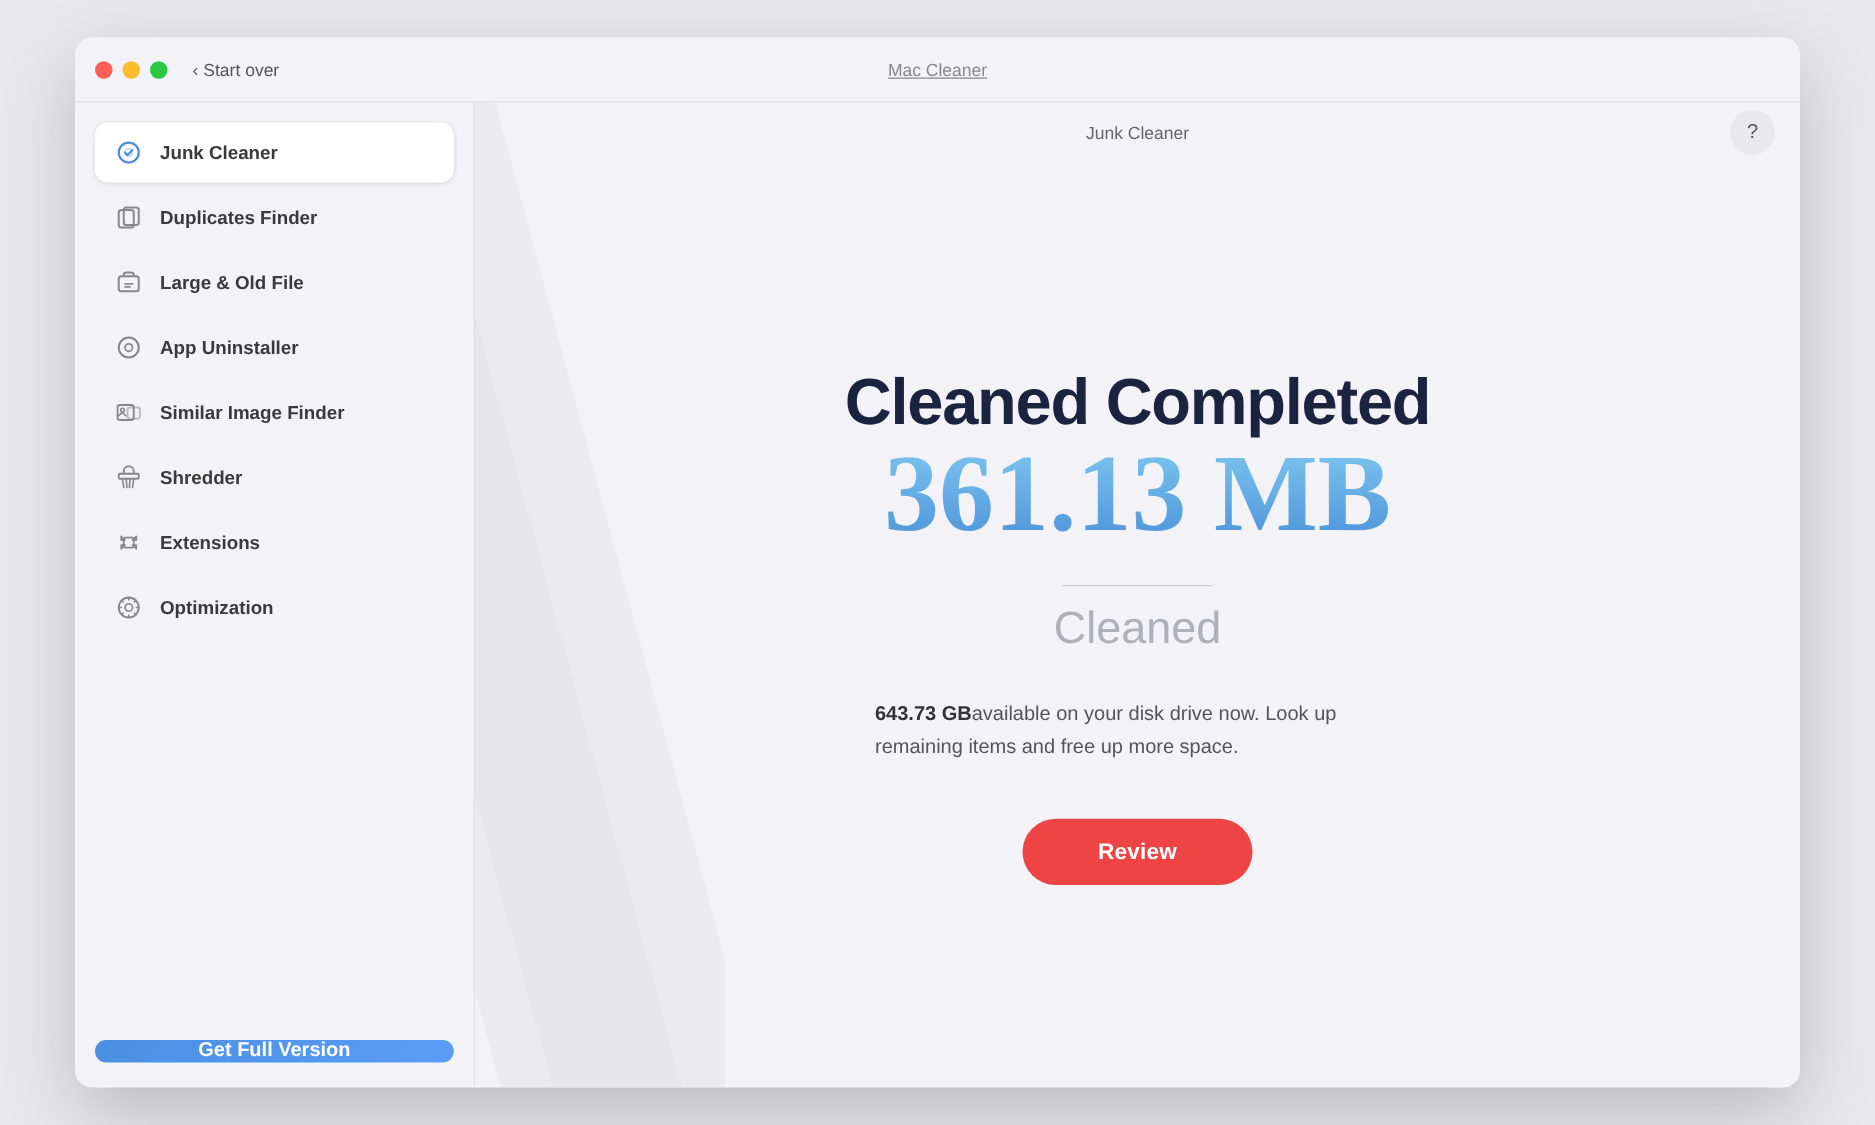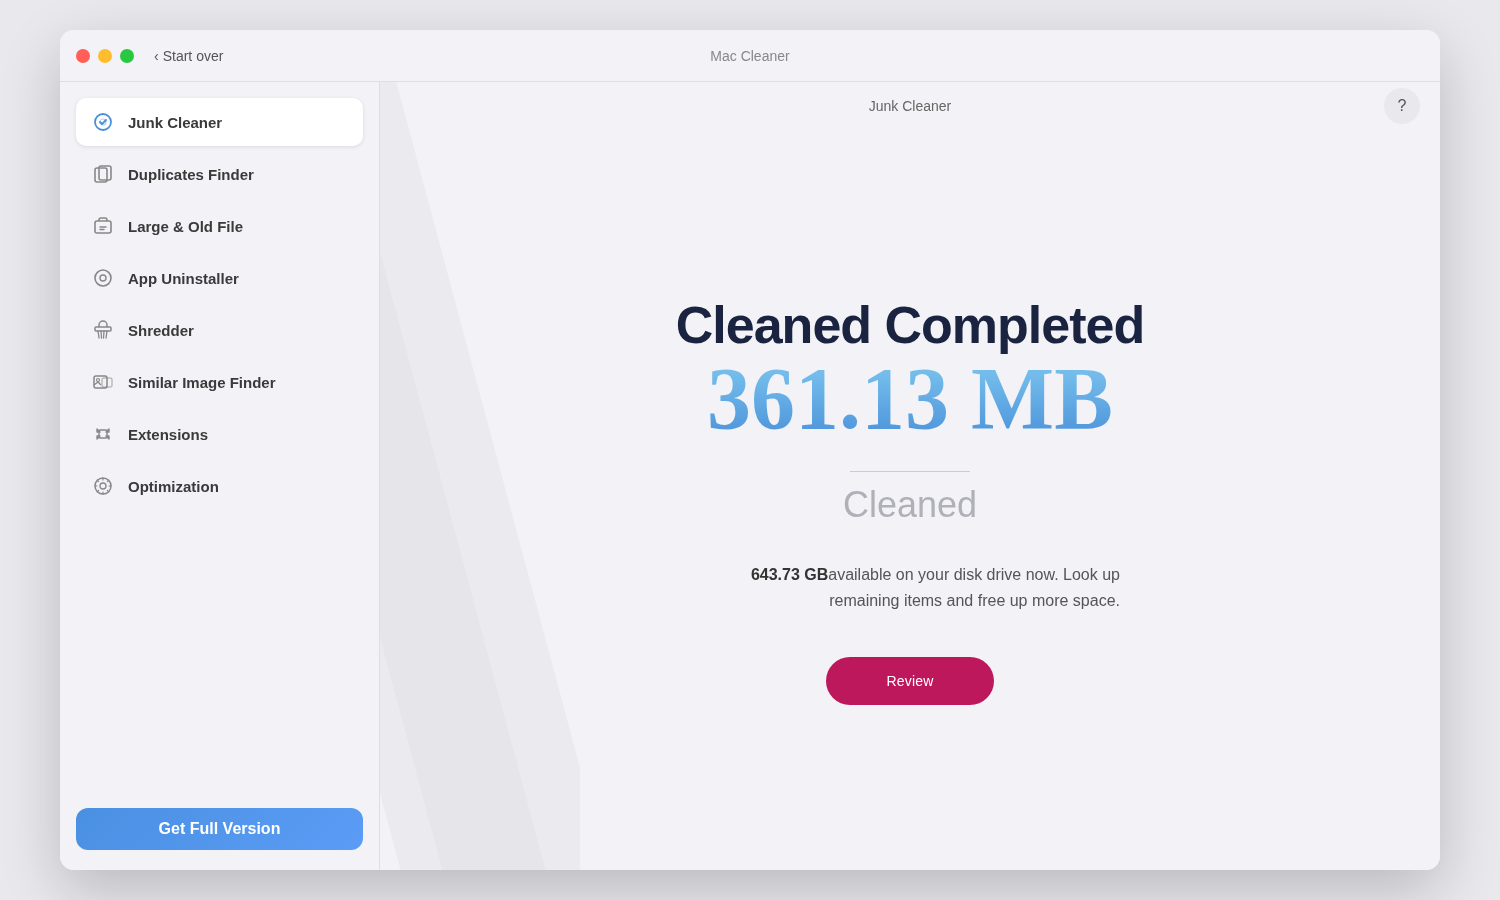--- a/index.html
+++ b/index.html
@@ -51,20 +51,21 @@
     .traffic-light.yellow { background: #ffbd2e; }
     .traffic-light.green { background: #28c840; }
 
     .title-bar-title {
       position: absolute;
       left: 50%;
       transform: translateX(-50%);
       font-size: 14px;
       color: #888;
       font-weight: 400;
+      text-decoration: underline;
     }
 
     .start-over-btn {
       margin-left: 20px;
       display: flex;
       align-items: center;
       gap: 4px;
       color: #555;
       font-size: 14px;
       cursor: pointer;
@@ -130,21 +131,21 @@
 
     .sidebar-item-label {
       font-size: 15px;
     }
 
     .get-full-version-btn {
       background: linear-gradient(135deg, #4a90e2, #5b9cf6);
       color: white;
       border: none;
       border-radius: 12px;
-      padding: 12px;
+      padding: 0;
       font-size: 16px;
       font-weight: 600;
       cursor: pointer;
       width: 100%;
       margin-top: 16px;
     }
 
     
     .main-content {
       flex: 1;
@@ -265,39 +266,39 @@
       font-size: 36px;
       color: #b0b0b8;
       font-weight: 400;
       text-align: center;
       margin-bottom: 36px;
     }
 
     .disk-info {
       font-size: 16px;
       color: #555;
-      text-align: right;
+      text-align: left;
       line-height: 1.6;
       margin-bottom: 44px;
       max-width: 420px;
     }
 
     .disk-info strong {
       font-weight: 700;
       color: #333;
     }
 
     .review-btn {
-      background: #be185d;
+      background: #ef4444;
       color: white;
       border: none;
       border-radius: 30px;
       padding: 16px 60px;
-      font-size: 14px;
-      font-weight: 400;
+      font-size: 18px;
+      font-weight: 700;
       cursor: pointer;
       letter-spacing: 0.2px;
     }
   </style>
 </head>
 <body>
 
 <div class="app-window">
 
   <div class="title-bar">
@@ -356,43 +357,43 @@
               <circle cx="10" cy="10" r="8" stroke="#888" stroke-width="1.6" fill="none"></circle>
               <circle cx="10" cy="10" r="3" stroke="#888" stroke-width="1.4" fill="none"></circle>
             </svg>
           </div>
           <span class="sidebar-item-label">App Uninstaller</span>
         </div>
 
         <div class="sidebar-item">
           <div class="sidebar-icon">
             <svg width="20" height="20" viewBox="0 0 20 20" fill="none">
-              <rect x="2" y="7" width="16" height="4" rx="1" stroke="#888" stroke-width="1.5" fill="none"></rect>
-              <path d="M5 11l1 7M8 11l0.5 7M11 11l-0.5 7M14 11l-1 7" stroke="#888" stroke-width="1.3" stroke-linecap="round"></path>
-              <path d="M6 7V5a4 4 0 018 0v2" stroke="#888" stroke-width="1.5"></path>
-            </svg>
-          </div>
-          <span class="sidebar-item-label">Shredder</span>
-        </div>
-
-        <div class="sidebar-item">
-          <div class="sidebar-icon">
-            <svg width="20" height="20" viewBox="0 0 20 20" fill="none">
               <rect x="1" y="4" width="13" height="12" rx="2" stroke="#888" stroke-width="1.5" fill="none"></rect>
               <circle cx="5" cy="8" r="1.5" stroke="#888" stroke-width="1.2" fill="none"></circle>
               <path d="M1 13l4-3 3 3" stroke="#888" stroke-width="1.3" stroke-linejoin="round"></path>
               <rect x="9" y="6" width="10" height="9" rx="2" stroke="#888" stroke-width="1.5" fill="none" opacity="0.5"></rect>
             </svg>
           </div>
           <span class="sidebar-item-label">Similar Image Finder</span>
         </div>
 
         <div class="sidebar-item">
           <div class="sidebar-icon">
             <svg width="20" height="20" viewBox="0 0 20 20" fill="none">
+              <rect x="2" y="7" width="16" height="4" rx="1" stroke="#888" stroke-width="1.5" fill="none"></rect>
+              <path d="M5 11l1 7M8 11l0.5 7M11 11l-0.5 7M14 11l-1 7" stroke="#888" stroke-width="1.3" stroke-linecap="round"></path>
+              <path d="M6 7V5a4 4 0 018 0v2" stroke="#888" stroke-width="1.5"></path>
+            </svg>
+          </div>
+          <span class="sidebar-item-label">Shredder</span>
+        </div>
+
+        <div class="sidebar-item">
+          <div class="sidebar-icon">
+            <svg width="20" height="20" viewBox="0 0 20 20" fill="none">
               <path d="M4 8V5l3 3H4zm12 0V5l-3 3h3zm0 4v3l-3-3h3zM4 12v3l3-3H4z" stroke="#888" stroke-width="1.4" fill="none" stroke-linejoin="round"></path>
               <rect x="6" y="6" width="8" height="8" rx="1" stroke="#888" stroke-width="1.4" fill="none"></rect>
             </svg>
           </div>
           <span class="sidebar-item-label">Extensions</span>
         </div>
 
 
         <div class="sidebar-item">
           <div class="sidebar-icon">

